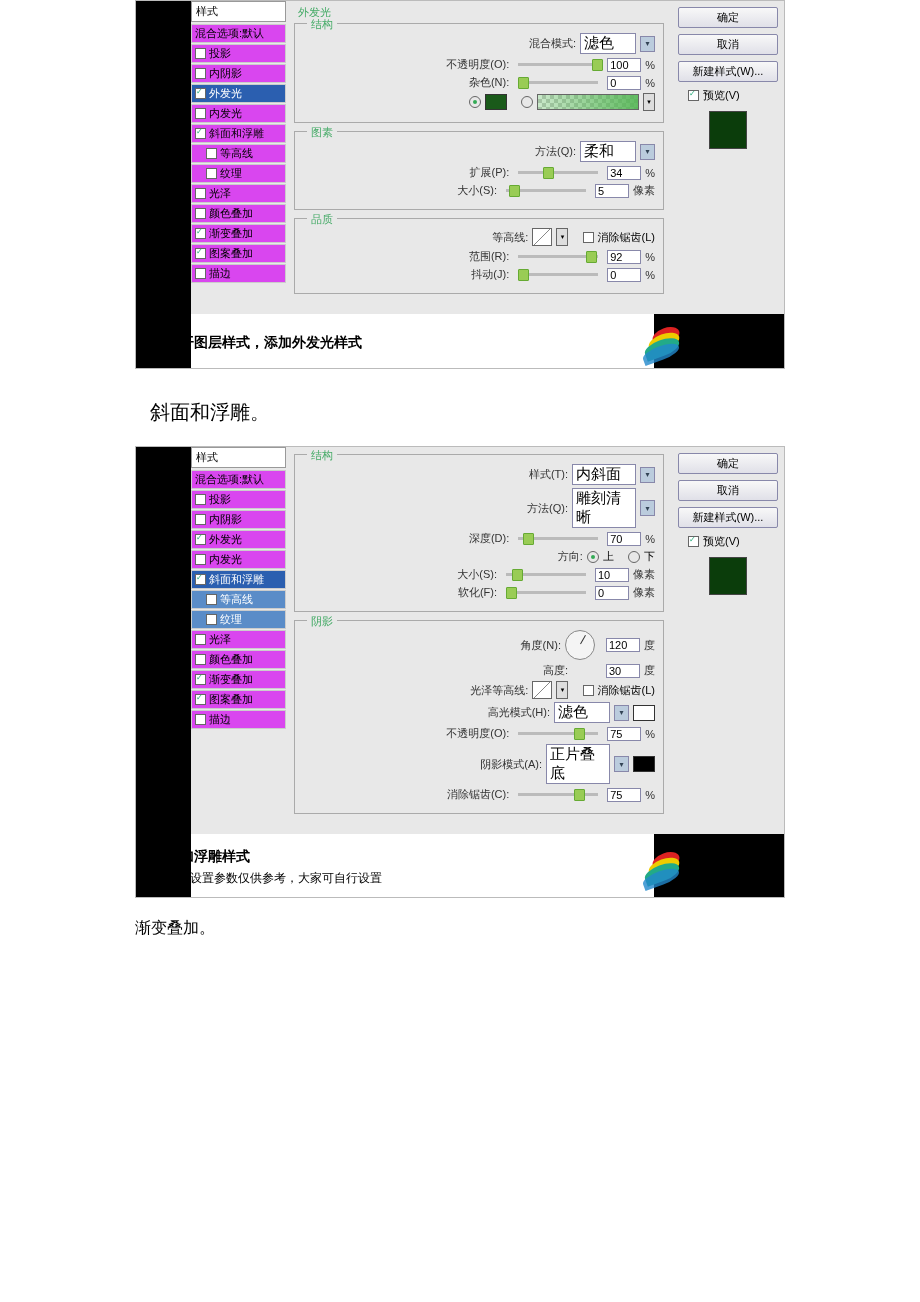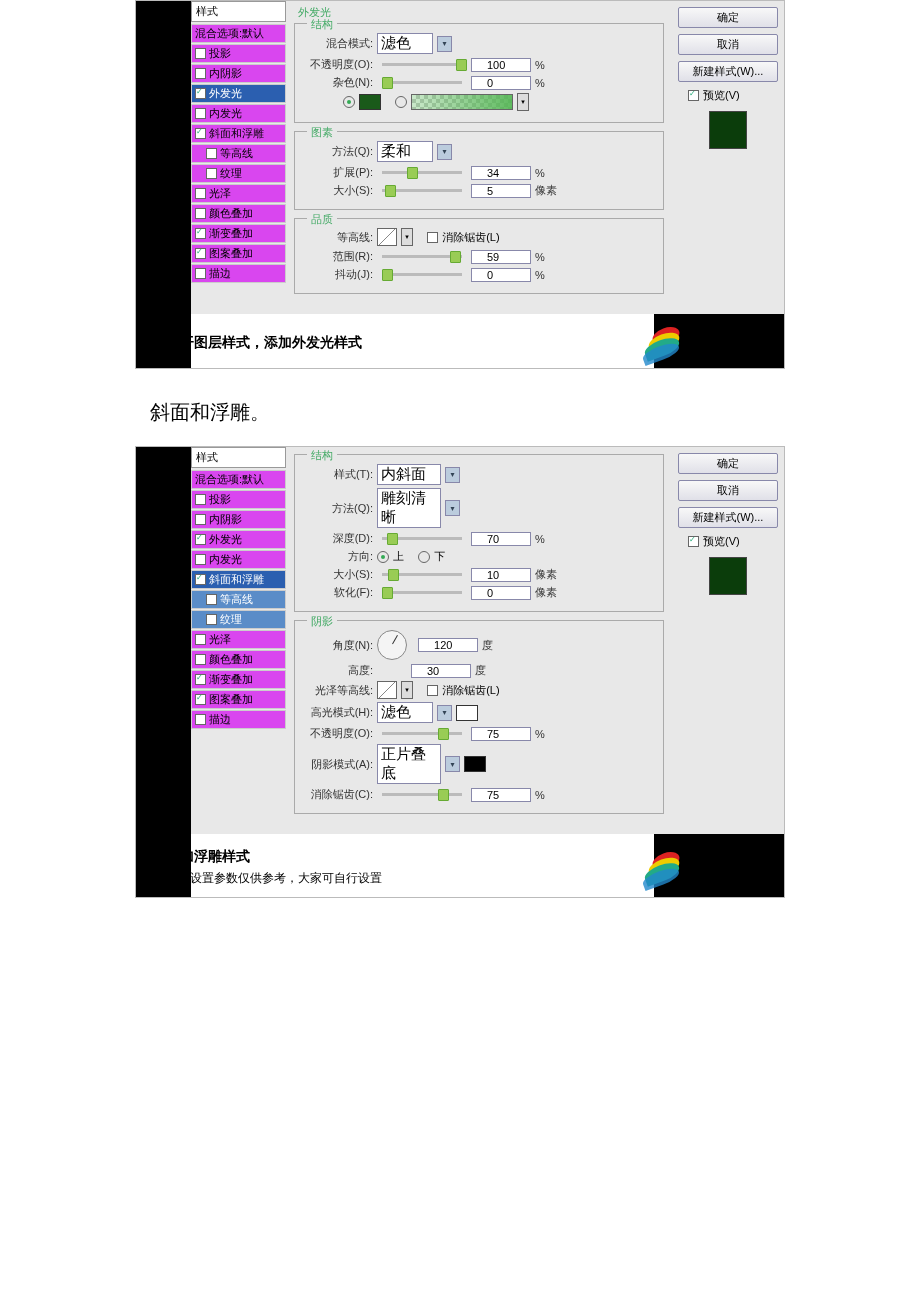--- a/index.html
+++ b/index.html
@@ -16,27 +16,27 @@
   .sidebar-title { border:1px solid #999; background:#fff; font-size:11px; padding:2px 4px; margin-bottom:2px; }
   .sidebar-item { border:1px solid #ccc; background:#d946ef; font-size:11px; padding:1px 3px; margin-bottom:1px; display:flex; align-items:center; gap:3px; }
   .sidebar-item.sel { background:#2b5fb0; color:#fff; }
   .sidebar-item.sub { padding-left:14px; background:#5a8cc8; color:#fff; }
   .cb { width:9px; height:9px; border:1px solid #666; background:#fff; display:inline-block; flex-shrink:0; }
   .cb.ck::after { content:"✓"; font-size:8px; line-height:8px; color:#2a7; display:block; margin-top:-1px; }
   .cb.ck-w::after { content:"■"; font-size:7px; line-height:7px; color:#fff; display:block; }
   .main { flex:1; background:#e8e8e8; padding:4px 8px 12px 8px; }
   .fieldset { border:1px solid #aaa; margin:3px 0 8px 0; padding:6px 8px 8px 8px; position:relative; }
   .fieldset > .legend { position:absolute; top:-7px; left:12px; background:#e8e8e8; font-size:11px; color:#4a6; padding:0 4px; }
-  .row { display:flex; align-items:center; margin:3px 0; font-size:11px; gap:4px; }
+  .row { display:flex; align-items:center; margin:3px 0; font-size:11px; gap:4px;justify-content:flex-end; }
   .lbl { width:70px; text-align:right; color:#333; }
   .sel-box { border:1px solid #88a; background:#fff; padding:0 3px; font-size:15px; width:48px; display:inline-block; }
   .sel-arrow { width:13px; height:14px; background:#bcd; border:1px solid #88a; display:inline-flex; align-items:center; justify-content:center; font-size:8px; color:#345; }
   .slider { flex:0 0 80px; height:3px; background:#bbb; position:relative; margin:0 5px; }
   .slider .thumb { position:absolute; top:-4px; width:9px; height:10px; background:#9c5; border:1px solid #6a3; border-radius:1px; }
-  .num { border:1px solid #88a; background:#fff; width:28px; padding:0 15px; font-size:11px; }
+  .num { border:1px solid #88a; background:#fff; width:28px; padding:0 2px; font-size:11px; }
   .unit { font-size:11px; color:#333; }
   .radio-dot { width:10px; height:10px; border:1px solid #666; border-radius:50%; display:inline-flex; align-items:center; justify-content:center; }
   .radio-dot.on::after { content:""; width:4px; height:4px; background:#3a5; border-radius:50%; display:block; }
   .color-sw { width:20px; height:14px; background:#1a5a1a; border:1px solid #333; display:inline-block; }
   .grad-bar { width:100px; height:14px; border:1px solid #666; background:repeating-conic-gradient(#ccc 0 25%, #fff 0 50%) 0 0/8px 8px; display:inline-block; position:relative; }
   .grad-bar::before { content:""; position:absolute; inset:0; background:linear-gradient(90deg, rgba(80,180,80,0.3), rgba(80,180,80,0.9)); }
   .contour { width:18px; height:16px; border:1px solid #666; background:linear-gradient(135deg,#fff 48%,#888 50%,#fff 52%); display:inline-block; }
   .contour-arrow { width:10px; height:16px; border:1px solid #666; background:#ddd; display:inline-flex; align-items:center; justify-content:center; font-size:7px; }
   .btncol { width:100px; padding:6px; }
   .btn { border:1px solid #88a; background:linear-gradient(#f8f8f8,#e0e0e8); font-size:11px; text-align:center; padding:2px 12px; margin-bottom:6px; border-radius:2px; }
@@ -179,21 +179,21 @@
               </div>
         </div>
         <div class="fieldset">
           <div class="legend">品质</div>
           <div class="row"><span class="lbl">等高线:</span><span class="contour"></span><span class="contour-arrow">▾</span>&nbsp;&nbsp;<span class="cb"></span><span>消除锯齿(L)</span></div>
           <div class="row">
                 <span class="lbl">范围(R):</span>
                 <span class="slider">
                   <span class="thumb" style="left:68px"></span>
                 </span>
-                <span class="num">59</span>
+                <span class="num">92</span>
                 <span class="unit">%</span>
               </div>
           <div class="row">
                 <span class="lbl">抖动(J):</span>
                 <span class="slider">
                   <span class="thumb" style="left:0"></span>
                 </span>
                 <span class="num">0</span>
                 <span class="unit">%</span>
               </div>
@@ -394,14 +394,15 @@
             </div>
         <div class="logo-txt">
               <div class="t1"><span>PS爱好者</span><span class="dot">●</span></div>
               <div class="t2">PS2000.cn</div>
             </div>
       </div>
     </div>
   </div>
 </div>
 
+<div class="caption2">渐变叠加。</div>
 
 </div>
 
 </body></html>

